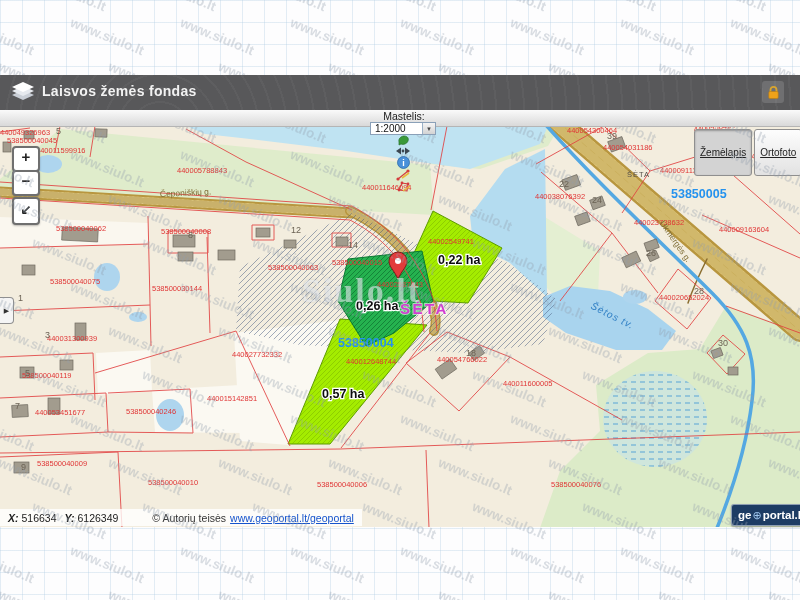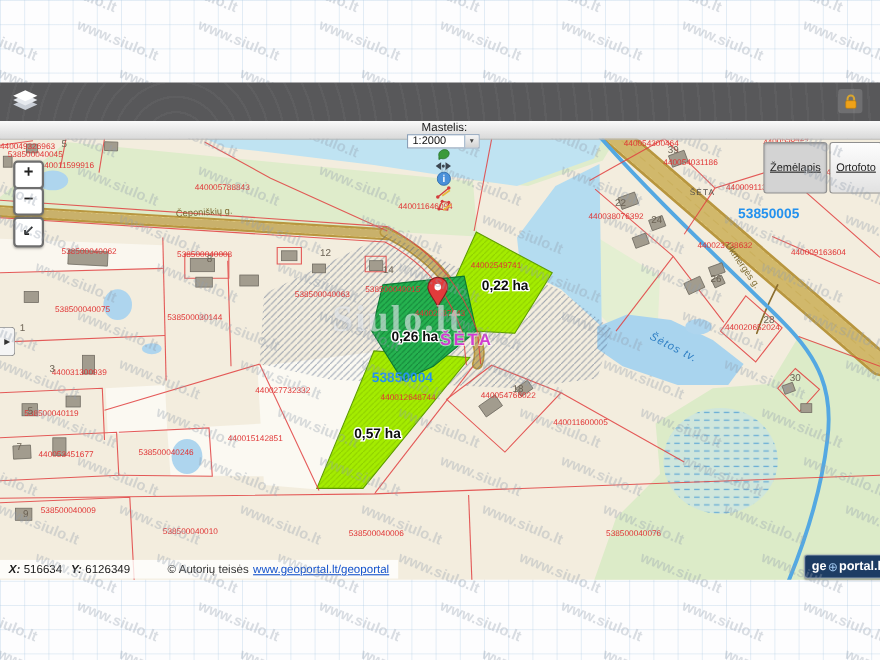--- a/index.html
+++ b/index.html
@@ -56,20 +56,21 @@
 <div id="screen">
 
   <div id="header">
     <span id="layersIcon">
       <svg width="26" height="23" viewBox="0 0 26 23">
         <polygon points="13,9 24,14 13,19 2,14" fill="#c9ced6"></polygon>
         <polygon points="13,5 24,10 13,15 2,10" fill="#e6e9ee"></polygon>
         <polygon points="13,1 24,6 13,11 2,6" fill="#ffffff"></polygon>
       </svg>
     </span>
+    <span class="title">Laisvos žemės fondas</span>
     <span id="lockBox">
       <svg width="15" height="15" viewBox="0 0 15 15">
         <path d="M4.5,7 V4.8 a3,3 0 0 1 6,0 V7" fill="none" stroke="#d9a52e" stroke-width="1.8"></path>
         <rect x="2.8" y="6.5" width="9.4" height="7" rx="1.2" fill="#efa219" stroke="#b87c10" stroke-width=".6"></rect>
       </svg>
     </span>
   </div>
 
   <div id="toolbar">
     <span class="lbl">Mastelis:</span>

